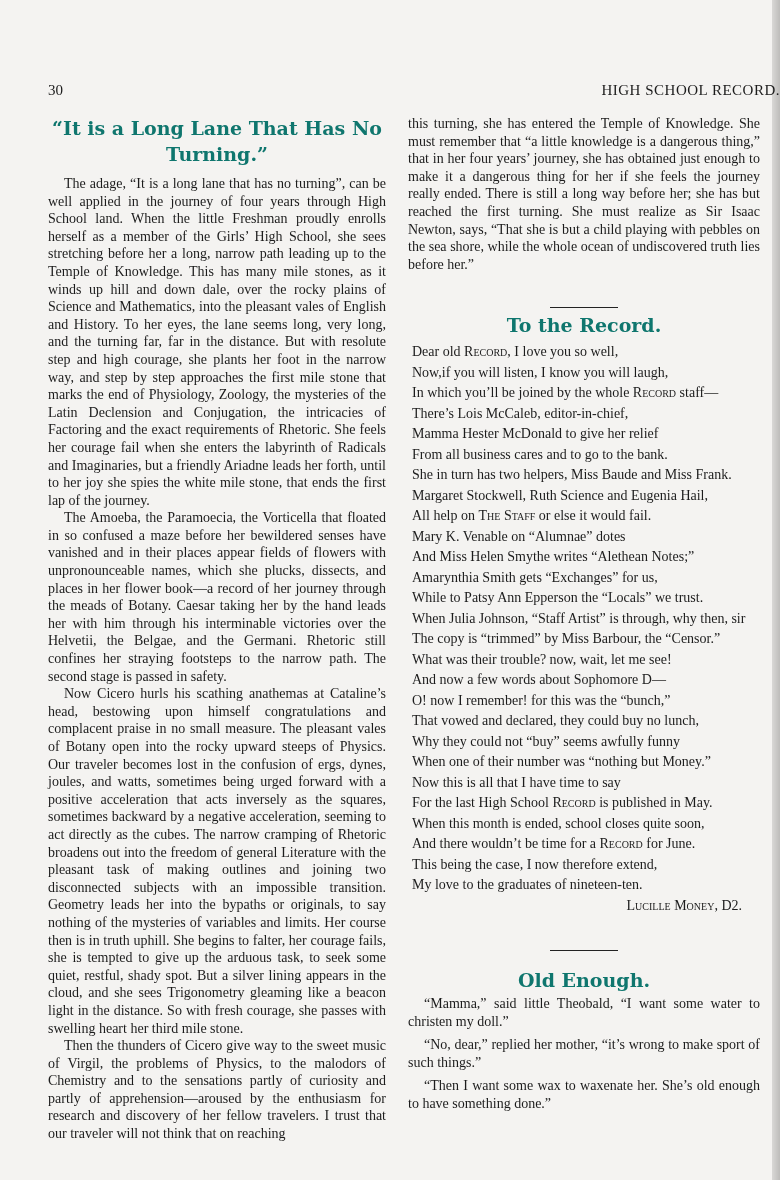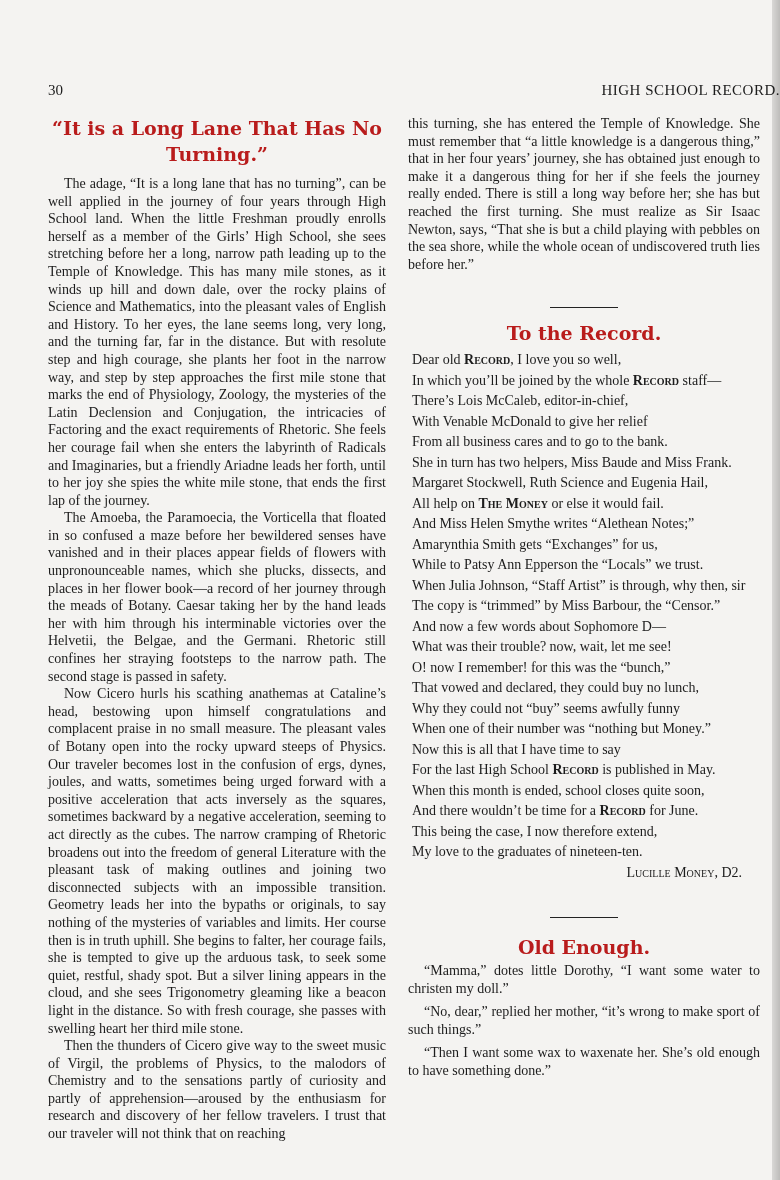--- a/index.html
+++ b/index.html
@@ -18,32 +18,32 @@
   .page-number { position: absolute; left: 48px; top: 0; font-size: 15px; }
   .journal-title {
     position: absolute; left: 0; width: 780px; top: 0; text-align: right;
     font-size: 15px; letter-spacing: 0.5px; padding-left: 30px; box-sizing: border-box;
   }
   .col { position: absolute; top: 115px; }
   .col-left { left: 48px; width: 338px; }
   .col-right { left: 408px; width: 352px; }
   h2 {
     font-family: "DejaVu Serif", serif; font-weight: bold;
-    text-align: center; margin: 0; font-size: 19px; line-height: 26px; color: #b91c1c;
+    text-align: center; margin: 0; font-size: 19px; line-height: 26px; color: #0f766e;
   }
   .col-left h2 { margin-bottom: 8px; }
   .prose p {
     margin: 0; font-size: 14px; line-height: 17.6px;
     text-align: justify; text-indent: 16px;
   }
   .prose p.noindent { text-indent: 0; }
   .rule { width: 68px; height: 0; border-top: 1.5px solid #222; margin: 0 auto; }
   .poem { font-size: 14px; }
   .poem .line { line-height: 20.5px; padding-left: 68px; text-indent: -64px; }
-  .sc { font-variant: small-caps; font-weight: bold; }
+  .sc { font-variant: small-caps; }
   .signature { text-align: right; font-size: 14px; line-height: 20px; font-variant: small-caps; padding-right: 18px; }
   .dialog p { margin: 0; font-size: 14px; line-height: 18.5px; text-align: justify; text-indent: 16px; margin-bottom: 4px; }
 </style>
 </head>
 <body>
 
 <div class="page-edge"></div>
 
 <div class="running-head">
   <span class="page-number">30</span>
@@ -60,51 +60,53 @@
   </div>
 </div>
 
 <div class="col col-right">
   <div class="prose">
     <p class="noindent">this turning, she has entered the Temple of Knowledge. She must remember that “a little knowledge is a dangerous thing,” that in her four years’ journey, she has obtained just enough to make it a dangerous thing for her if she feels the journey really ended. There is still a long way before her; she has but reached the first turning. She must realize as Sir Isaac Newton, says, “That she is but a child playing with pebbles on the sea shore, while the whole ocean of undiscovered truth lies before her.”</p>
   </div>
 
   <div class="rule" style="margin-top:34px;"></div>
 
-  <h2 style="margin-top:12px; margin-bottom:4px;">To the Record.</h2>
+  <h2 style="margin-top:4px; margin-bottom:4px;">To the Record.</h2>
   <div class="poem" id="poem">
       <div class="line">Dear old <span class="sc">Record</span>, I love you so well,</div>
+      <div class="line">Now,if you will listen, I know you will laugh,</div>
       <div class="line">In which you’ll be joined by the whole <span class="sc">Record</span> staff—</div>
       <div class="line">There’s Lois McCaleb, editor-in-chief,</div>
-      <div class="line">With Venable McDonald to give her relief</div>
+      <div class="line">Mamma Hester McDonald to give her relief</div>
       <div class="line">From all business cares and to go to the bank.</div>
       <div class="line">She in turn has two helpers, Miss Baude and Miss Frank.</div>
       <div class="line">Margaret Stockwell, Ruth Science and Eugenia Hail,</div>
-      <div class="line">All help on <span class="sc">The Money</span> or else it would fail.</div>
+      <div class="line">All help on <span class="sc">The Staff</span> or else it would fail.</div>
+      <div class="line">Mary K. Venable on “Alumnae” dotes</div>
       <div class="line">And Miss Helen Smythe writes “Alethean Notes;”</div>
       <div class="line">Amarynthia Smith gets “Exchanges” for us,</div>
       <div class="line">While to Patsy Ann Epperson the “Locals” we trust.</div>
       <div class="line">When Julia Johnson, “Staff Artist” is through, why then, sir</div>
       <div class="line">The copy is “trimmed” by Miss Barbour, the “Censor.”</div>
+      <div class="line">What was their trouble? now, wait, let me see!</div>
       <div class="line">And now a few words about Sophomore D—</div>
-      <div class="line">What was their trouble? now, wait, let me see!</div>
       <div class="line">O! now I remember! for this was the “bunch,”</div>
       <div class="line">That vowed and declared, they could buy no lunch,</div>
       <div class="line">Why they could not “buy” seems awfully funny</div>
       <div class="line">When one of their number was “nothing but Money.”</div>
       <div class="line">Now this is all that I have time to say</div>
       <div class="line">For the last High School <span class="sc">Record</span> is published in May.</div>
       <div class="line">When this month is ended, school closes quite soon,</div>
       <div class="line">And there wouldn’t be time for a <span class="sc">Record</span> for June.</div>
       <div class="line">This being the case, I now therefore extend,</div>
       <div class="line">My love to the graduates of nineteen-ten.</div>
     </div>
   <div class="signature">Lucille Money, D2.</div>
 
   <div class="rule" style="margin-top:34px;"></div>
 
   <h2 style="margin-top:16px; margin-bottom:2px;">Old Enough.</h2>
   <div class="dialog">
-    <p>“Mamma,” dotes little Dorothy, “I want some water to christen my doll.”</p>
+    <p>“Mamma,” said little Theobald, “I want some water to christen my doll.”</p>
     <p>“No, dear,” replied her mother, “it’s wrong to make sport of such things.”</p>
     <p>“Then I want some wax to waxenate her. She’s old enough to have something done.”</p>
   </div>
 </div>
 
 </body></html>

